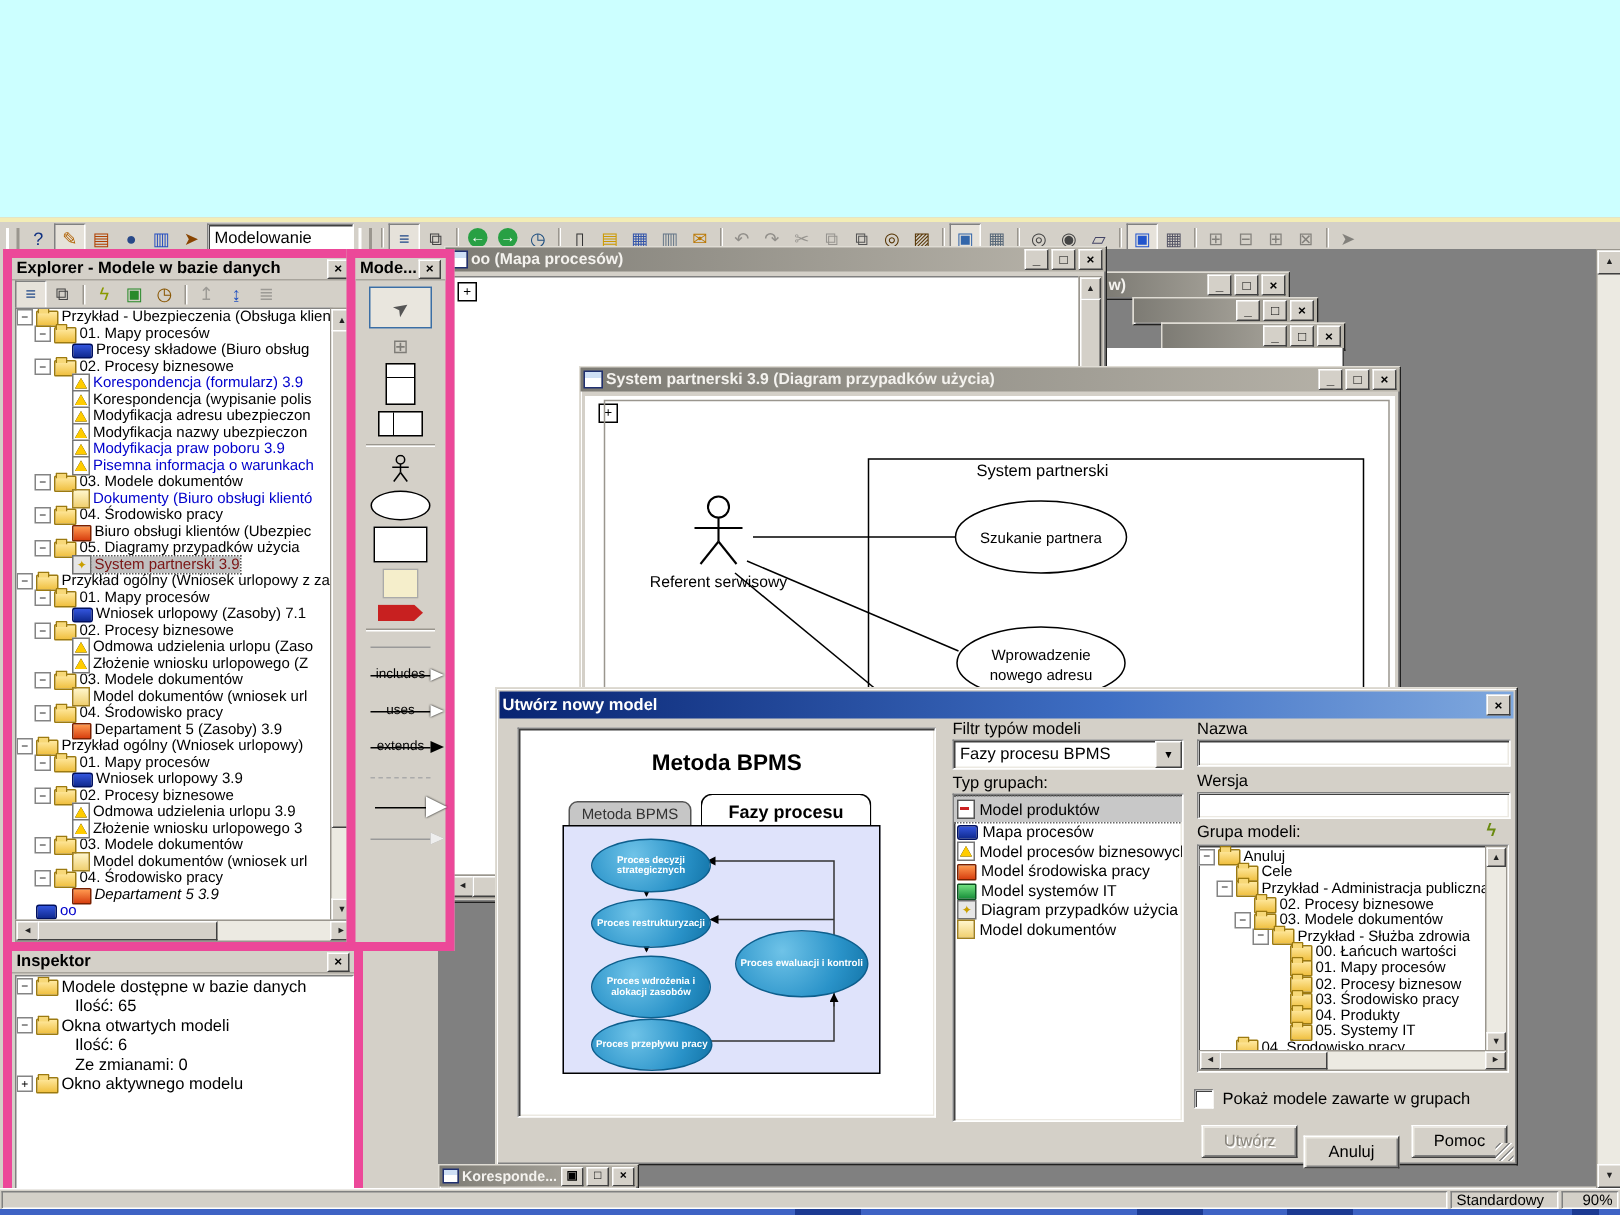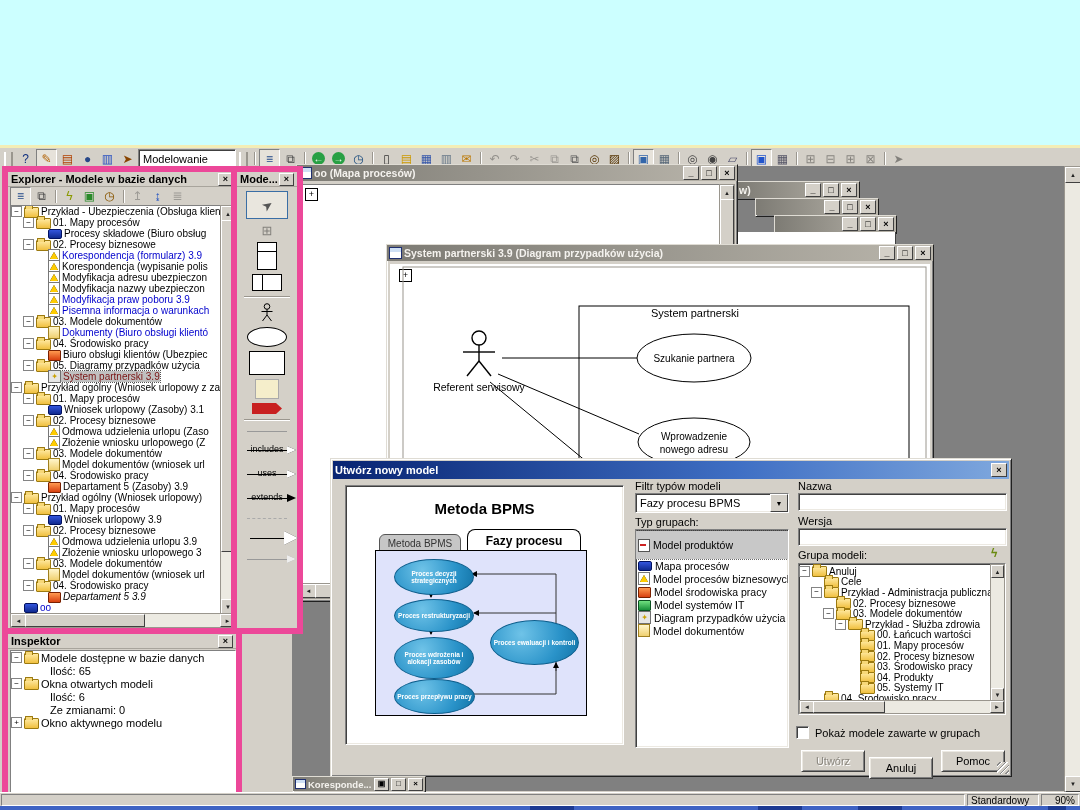--- a/index.html
+++ b/index.html
@@ -453,21 +453,21 @@
           <span class="lbl">Przykład ogólny (Wniosek urlopowy z za</span>
         </div>
         <div class="trow" style="padding-left: 12px;">
           <span class="exp">−</span>
           <span class="ic ic-folder"></span>
           <span class="lbl">01. Mapy procesów</span>
         </div>
         <div class="trow" style="padding-left: 24px;">
           <span class="exp hid"></span>
           <span class="ic ic-map"></span>
-          <span class="lbl">Wniosek urlopowy (Zasoby) 3.1</span>
+          <span class="lbl">Wniosek urlopowy (Zasoby) 7.1</span>
         </div>
         <div class="trow" style="padding-left: 12px;">
           <span class="exp">−</span>
           <span class="ic ic-folder"></span>
           <span class="lbl">02. Procesy biznesowe</span>
         </div>
         <div class="trow" style="padding-left: 24px;">
           <span class="exp hid"></span>
           <span class="ic ic-bp"></span>
           <span class="lbl">Odmowa udzielenia urlopu (Zaso</span>
@@ -728,21 +728,21 @@
     </div>
 
     <div class="abs lbl11" style="left:304px;top:21px">Filtr typów modeli</div>
     <div class="abs fld" style="left:304px;top:34px;width:152px;height:18px;display:flex;align-items:center">
       <span style="flex:1;padding:0 4px;font-size:11px">Fazy procesu BPMS</span>
       <span class="wbtn" style="width:16px;height:16px;font-size:7px">▼</span>
     </div>
     <div class="abs lbl11" style="left:304px;top:57px">Typ grupach:</div>
     <div class="abs fld" style="left:304px;top:70px;width:152px;height:216px;overflow:hidden;padding-top:1px">
 
-    <div class="lrow sel2" style="height:28px">
+    <div class="lrow sel2" style="height:17px">
           <span class="ic ic-prod"></span>
           <span class="lbl" style="padding-left:3px">Model produktów</span>
         </div>
         <div class="lrow" style="height:13px">
           <span class="ic ic-map"></span>
           <span class="lbl" style="padding-left:3px">Mapa procesów</span>
         </div>
         <div class="lrow" style="height:13px">
           <span class="ic ic-bp"></span>
           <span class="lbl" style="padding-left:3px">Model procesów biznesowych</span>

